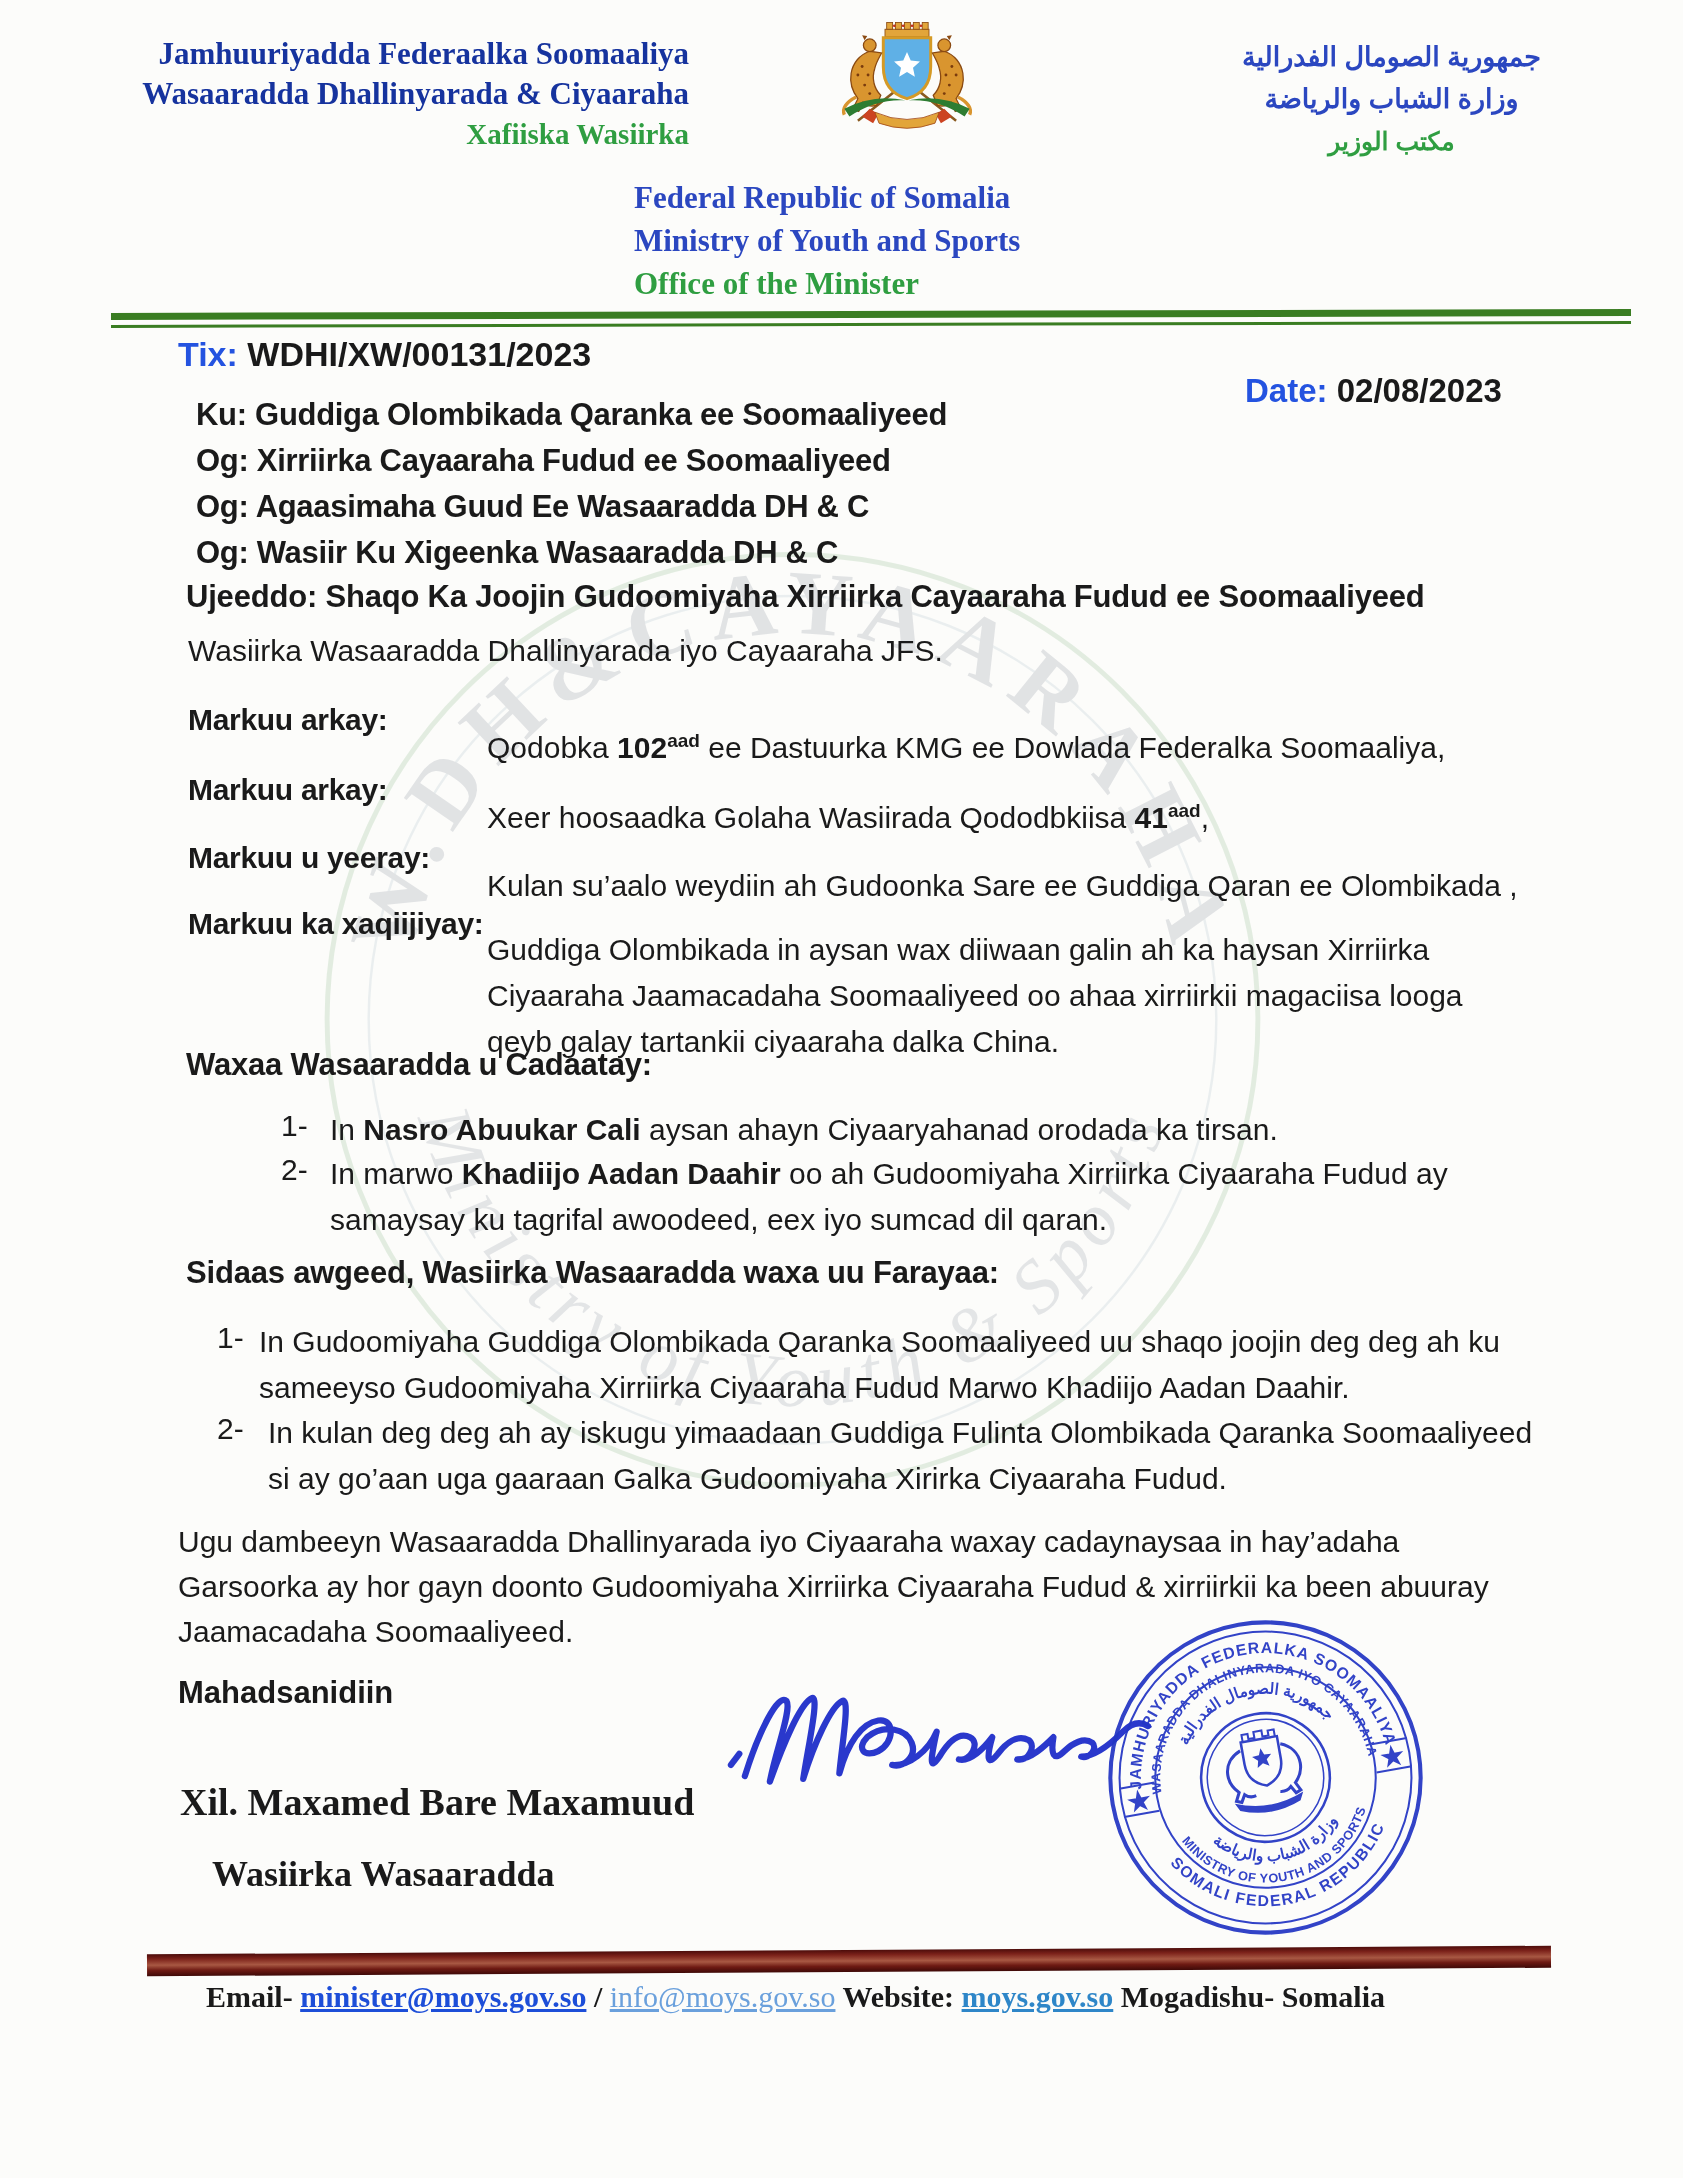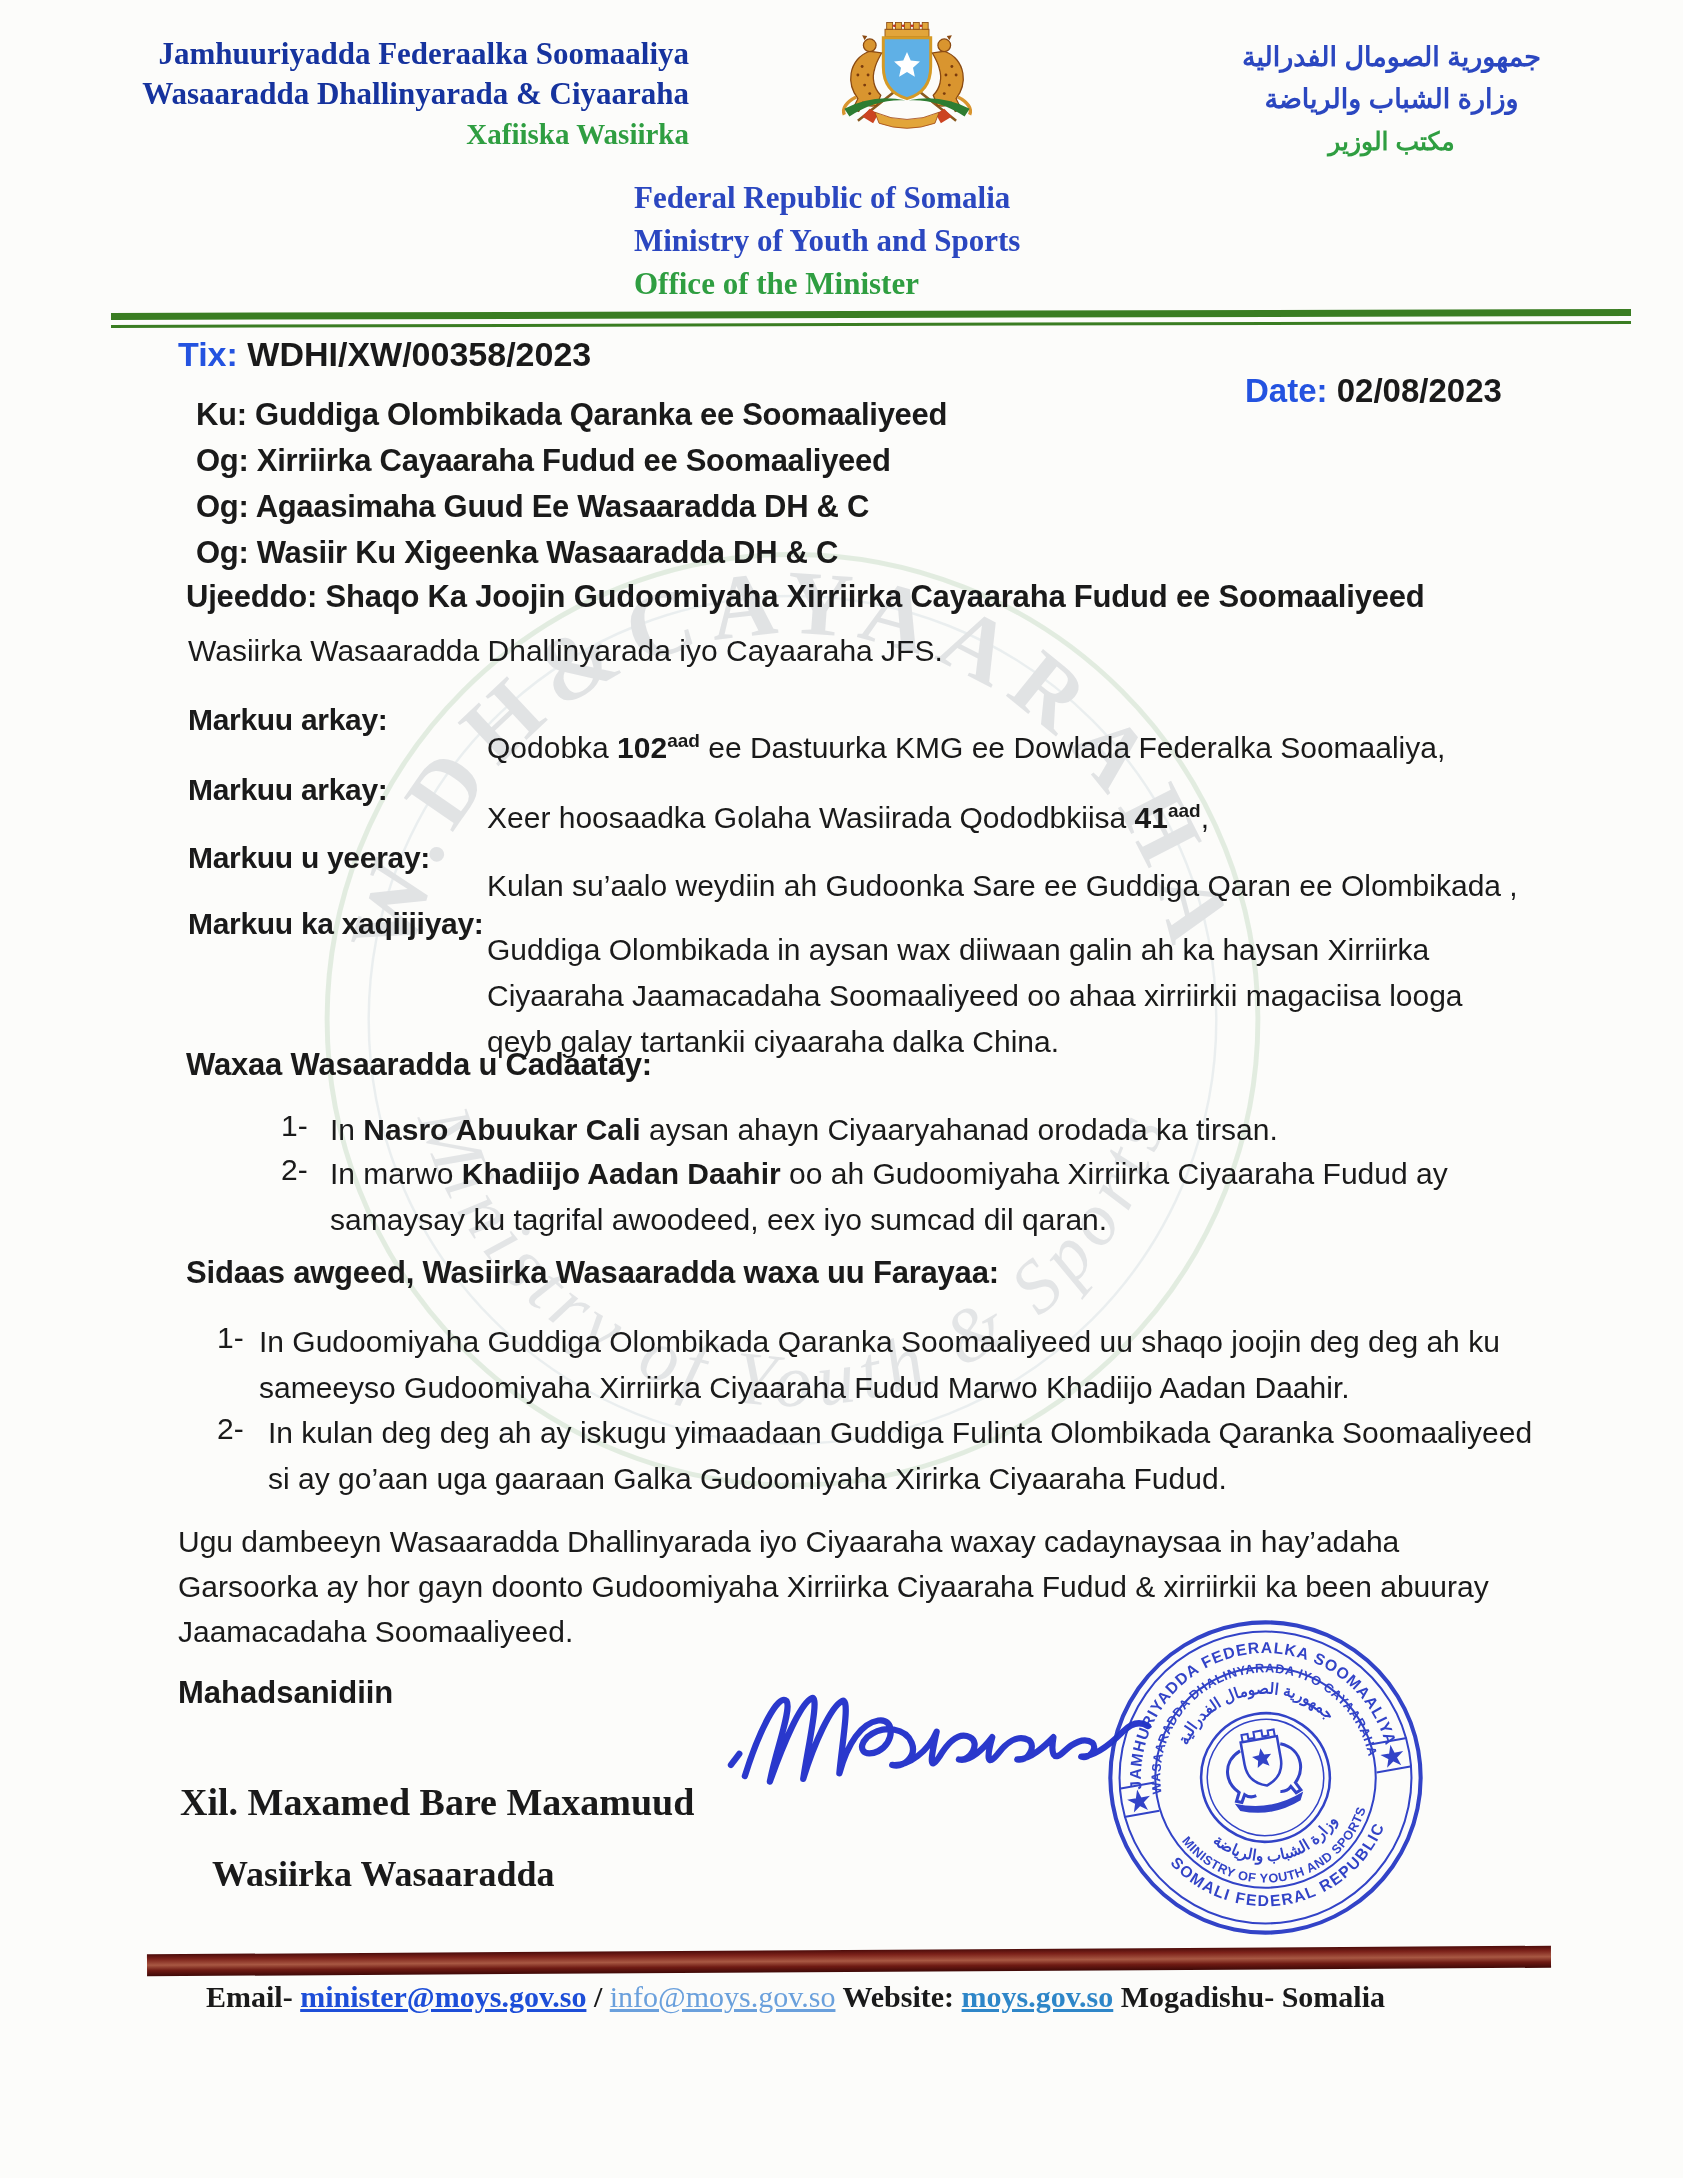--- a/index.html
+++ b/index.html
@@ -151,21 +151,21 @@
   <div class="abs h-center">
     <div>Federal Republic of Somalia</div>
     <div>Ministry of Youth and Sports</div>
     <div class="l3">Office of the Minister</div>
   </div>
 
   <div class="abs rule-green"></div>
 
   <div class="abs tix">
     <span class="lbl-blue">Tix:</span>
-    <span>WDHI/XW/00358/2023</span>
+    <span>WDHI/XW/00131/2023</span>
   </div>
   <div class="abs date">
     <span class="lbl-blue">Date:</span>
     <span>02/08/2023</span>
   </div>
 
   <div class="abs recipients">
     <div><span>Ku:</span><span> Guddiga Olombikada Qaranka ee Soomaaliyeed</span></div>
     <div><span>Og:</span><span> Xirriirka Cayaaraha Fudud ee Soomaaliyeed</span></div>
     <div><span>Og:</span><span> Agaasimaha Guud Ee Wasaaradda DH &amp; C</span></div>

